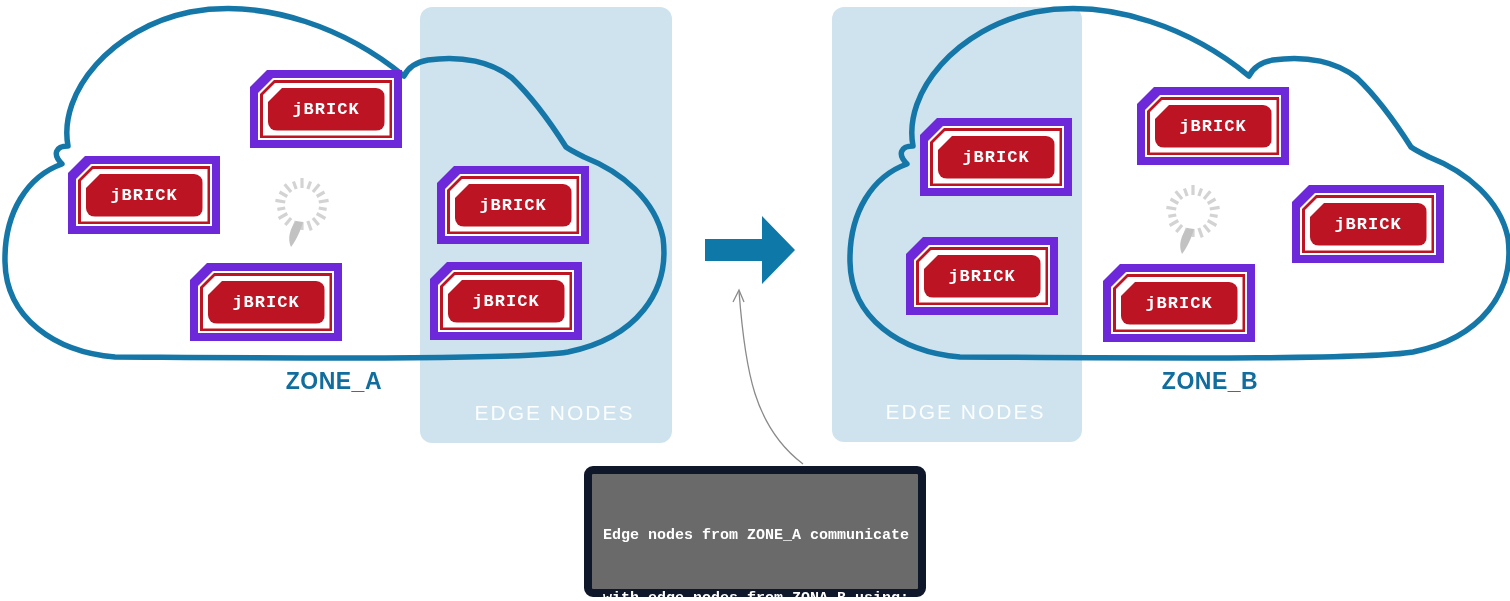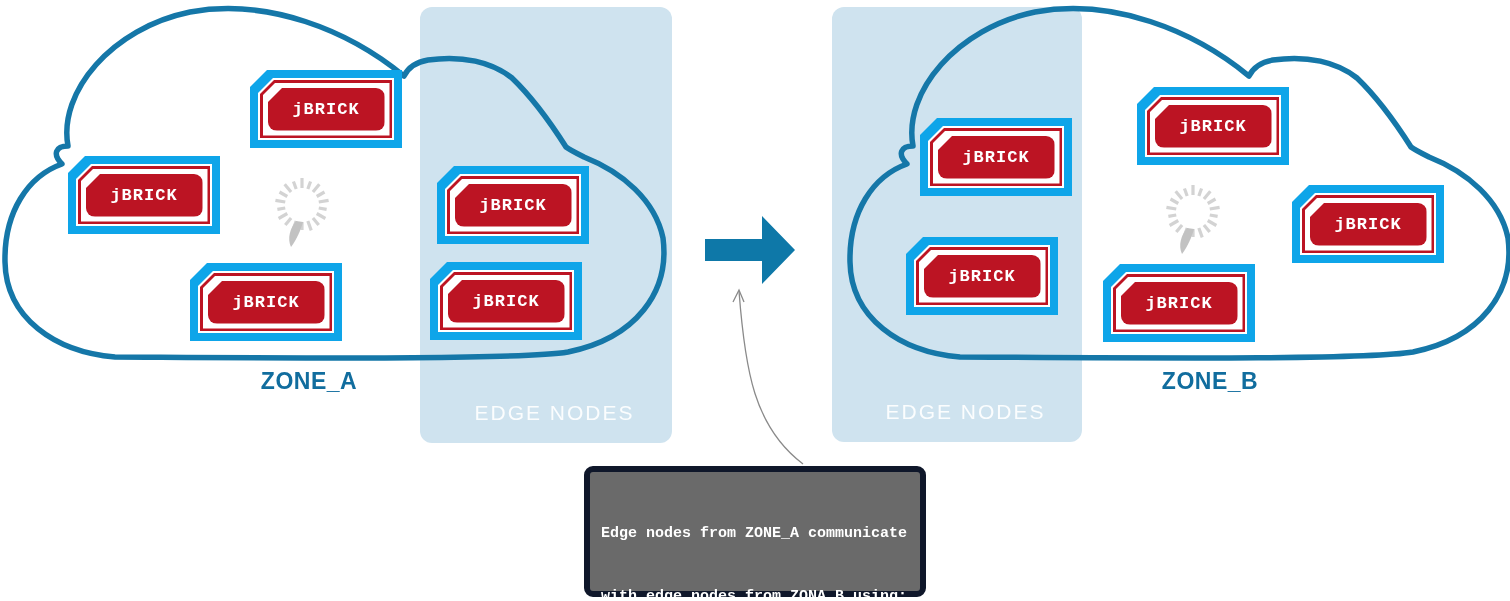--- a/index.html
+++ b/index.html
@@ -19,45 +19,45 @@
   #edge-panel-b{left:832px;width:250px;height:435px;}
   
   #overlay{position:absolute;left:0;top:0;z-index:2;}
   .cloud{fill:none;stroke:#1577a8;stroke-width:5.5;stroke-linejoin:round;stroke-linecap:round;}
   .spin-tick{stroke:#d3d3d3;stroke-width:3.2;stroke-linecap:butt;}
   .spin-leaf{fill:#c2c2c2;}
   .flow-arrow{fill:#0e78a8;}
   .pointer-line{fill:none;stroke:#8a8a8a;stroke-width:1.3;}
   
   .brick{
-    position:absolute;width:152px;height:78px;background:#0ea5e9;z-index:3;box-sizing:border-box;
+    position:absolute;width:152px;height:78px;background:#6d28d9;z-index:3;box-sizing:border-box;
     clip-path:polygon(17px 0,100% 0,100% 100%,0 100%,0 17px);padding:8px;text-align:right;
   }
   .b1{width:100%;height:100%;box-sizing:border-box;background:#ffffff;
       clip-path:polygon(15px 0,100% 0,100% 100%,0 100%,0 15px);padding:2px;}
   .b2{width:100%;height:100%;box-sizing:border-box;background:#bc1423;
       clip-path:polygon(14px 0,100% 0,100% 100%,0 100%,0 14px);padding:2.5px;}
   .b3{width:100%;height:100%;box-sizing:border-box;background:#ffffff;
       clip-path:polygon(13px 0,100% 0,100% 100%,0 100%,0 13px);padding:5px;}
   .b4{width:100%;height:100%;box-sizing:border-box;background:#bc1423;border-radius:9px;
       clip-path:polygon(15px 0,100% 0,100% 100%,0 100%,0 15px);
       display:flex;align-items:center;justify-content:center;
       color:#ffffff;font-family:"Liberation Mono","DejaVu Sans Mono",monospace;
       font-weight:bold;font-size:17px;letter-spacing:1px;}
   
   .zone-label{
     position:absolute;top:368px;width:130px;text-align:center;z-index:4;
     color:#116d9e;font-size:23px;font-weight:bold;letter-spacing:.5px;
   }
-  #zone-a-label{left:244px;}
+  #zone-a-label{left:252px;text-align:right;}
   #zone-b-label{left:1145px;}
   
   #tooltip{
     position:absolute;left:584px;top:466px;width:342px;height:131px;box-sizing:border-box;
-    background:#6a6a6a;border:6px solid #0f172a;border-radius:9px;z-index:5;
+    background:#6a6a6a;border:8px solid #0f172a;border-radius:9px;z-index:5;
     padding:9px 11px;color:#ffffff;
     font-family:"Liberation Mono","DejaVu Sans Mono",monospace;
     font-weight:bold;font-size:15px;line-height:21px;white-space:pre;
   }
   .tt-line{min-height:21px;}
 </style>
 </head>
 <body>
 
 <div id="canvas">

